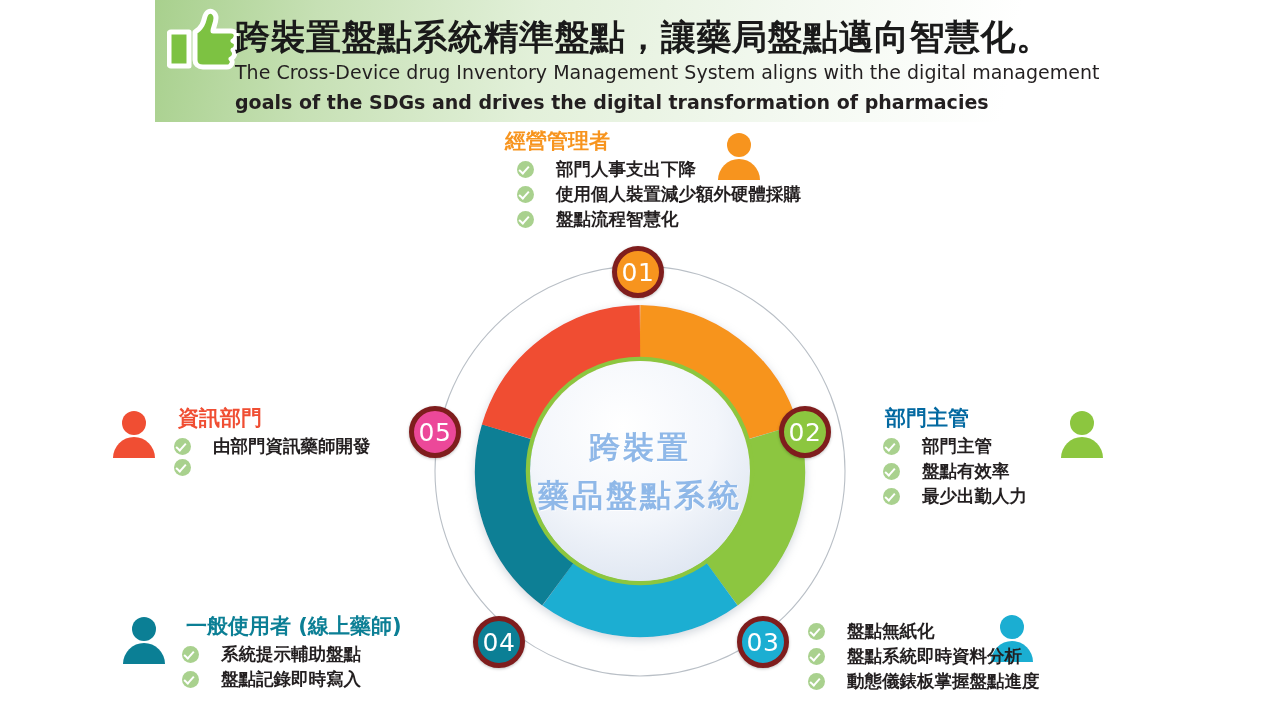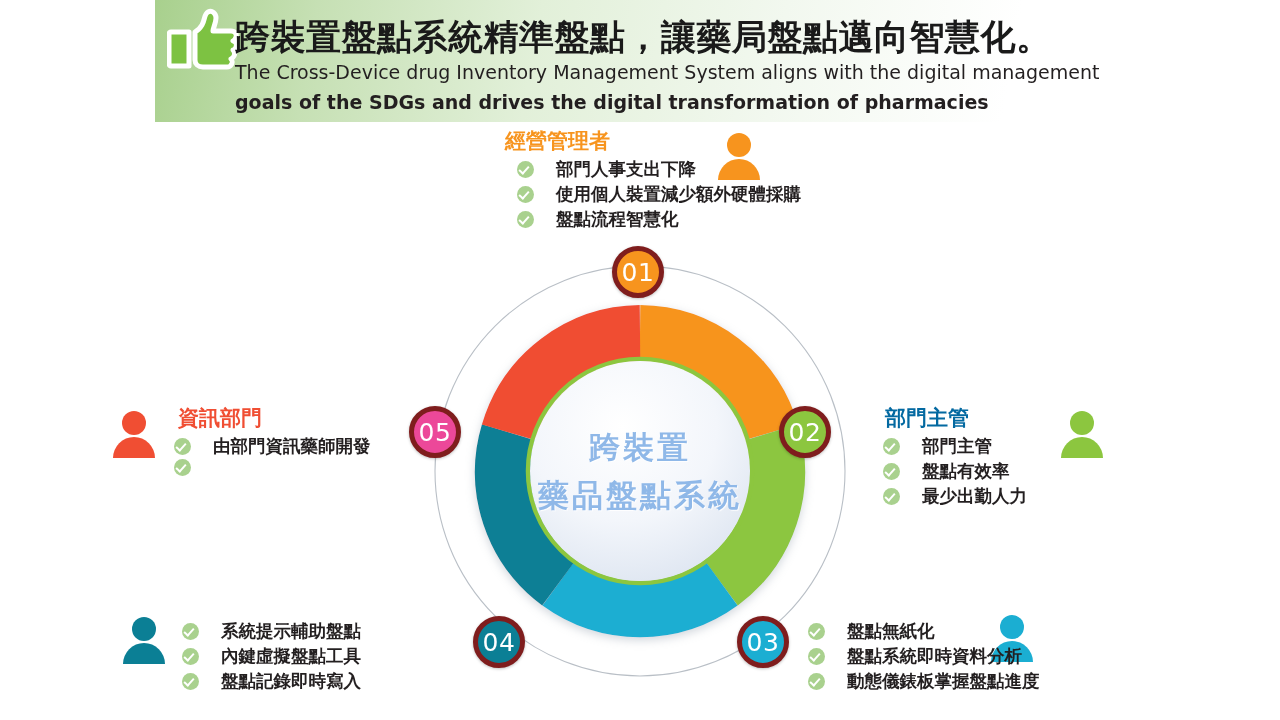--- a/index.html
+++ b/index.html
@@ -230,28 +230,25 @@
         <span>動態儀錶板掌握盤點進度</span>
       </li>
   </ul>
 </div>
 
 <svg class="person" id="person-04" viewBox="0 0 48 48">
   <circle cx="24" cy="13" r="12" fill="#0B7F95"></circle>
   <path d="M3 48 a21 21 0 0 1 42 0 z" fill="#0B7F95"></path>
 </svg>
 <div class="group" id="group-04">
+  <div class="g-title">一般使用者 (線上藥師)</div>
   <ul class="g-list">
     <li>
         <span class="tick"></span>
         <span>系統提示輔助盤點</span>
-      </li>
-    <li>
-        <span class="tick"></span>
-        <span>內鍵虛擬盤點工具</span>
       </li>
     <li>
         <span class="tick"></span>
         <span>盤點記錄即時寫入</span>
       </li>
   </ul>
 </div>
 
 <svg class="person" id="person-05" viewBox="0 0 48 48">
   <circle cx="24" cy="13" r="12" fill="#F04E33"></circle>

